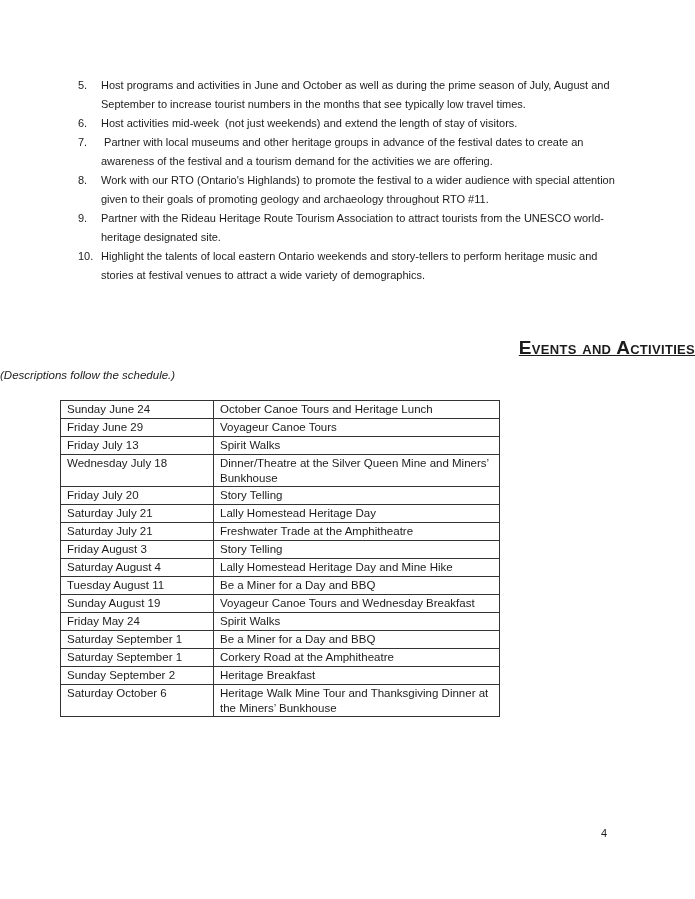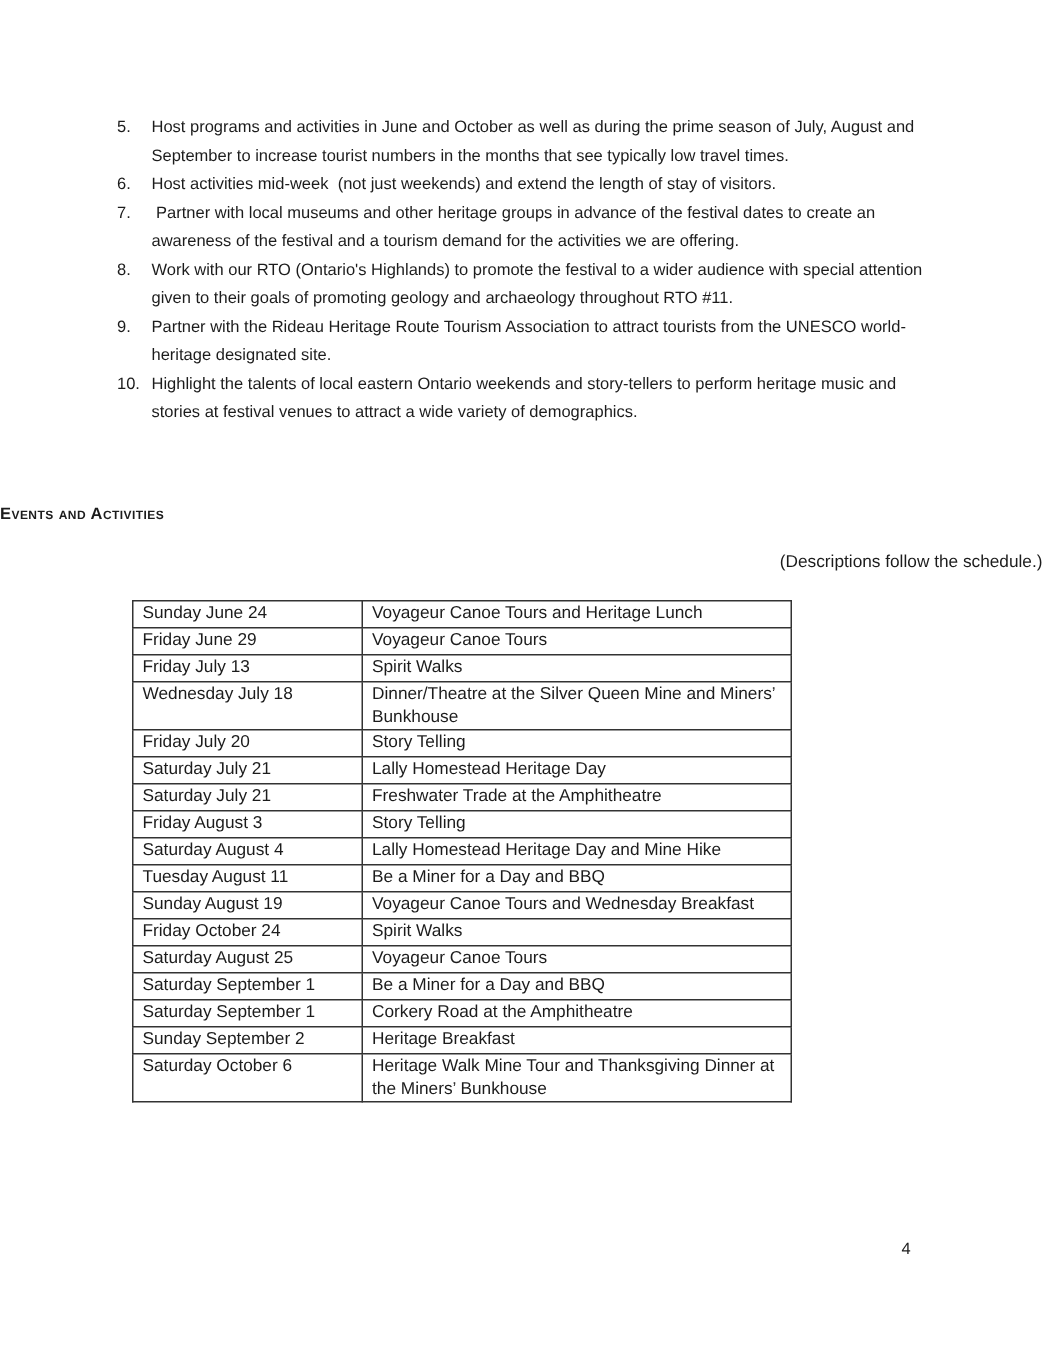--- a/index.html
+++ b/index.html
@@ -38,39 +38,41 @@
   .list-item .txt {
     flex: 1;
     white-space: pre-wrap;
   }
   .section-title {
     position: absolute;
     top: 337px;
     left: 0;
     width: 100%;
     margin: 0;
-    text-align: left;
-    font-size: 11px;
+    text-align: right;
+    font-size: 19px;
     font-weight: bold;
     font-variant: small-caps;
     letter-spacing: 0.3px;
+    text-decoration: underline;
   }
   .section-subtitle {
     position: absolute;
     top: 369px;
     left: 0;
     width: 100%;
     margin: 0;
-    text-align: right;
+    text-align: left;
+    font-style: italic;
     font-size: 11.5px;
   }
   .schedule-table {
     position: absolute;
     top: 400px;
-    left: 88px;
+    left: 60px;
     width: 440px;
     border-collapse: collapse;
     table-layout: fixed;
     font-size: 11.5px;
   }
   .schedule-table td {
     border: 1px solid #333333;
     padding: 1px 6px 0 6px;
     height: 16px;
     line-height: 15px;
@@ -127,21 +129,21 @@
 
   <h2 class="section-title">Events and Activities</h2>
 
   <p class="section-subtitle">(Descriptions follow the schedule.)</p>
 
   <table class="schedule-table">
     <tbody>
 
         <tr>
           <td class="date-cell">Sunday June 24</td>
-          <td class="event-cell">Voyageur Canoe Tours and Heritage Lunch</td>
+          <td class="event-cell">October Canoe Tours and Heritage Lunch</td>
         </tr>
 
         <tr>
           <td class="date-cell">Friday June 29</td>
           <td class="event-cell">Voyageur Canoe Tours</td>
         </tr>
 
         <tr>
           <td class="date-cell">Friday July 13</td>
           <td class="event-cell">Spirit Walks</td>
@@ -182,28 +184,24 @@
           <td class="event-cell">Be a Miner for a Day and BBQ</td>
         </tr>
 
 
         <tr>
           <td class="date-cell">Sunday August 19</td>
           <td class="event-cell">Voyageur Canoe Tours and Wednesday Breakfast</td>
         </tr>
 
         <tr>
-          <td class="date-cell">Friday October 24</td>
+          <td class="date-cell">Friday May 24</td>
           <td class="event-cell">Spirit Walks</td>
         </tr>
 
-        <tr>
-          <td class="date-cell">Saturday August 25</td>
-          <td class="event-cell">Voyageur Canoe Tours</td>
-        </tr>
 
         <tr>
           <td class="date-cell">Saturday September 1</td>
           <td class="event-cell">Be a Miner for a Day and BBQ</td>
         </tr>
 
         <tr>
           <td class="date-cell">Saturday September 1</td>
           <td class="event-cell">Corkery Road at the Amphitheatre</td>
         </tr>

